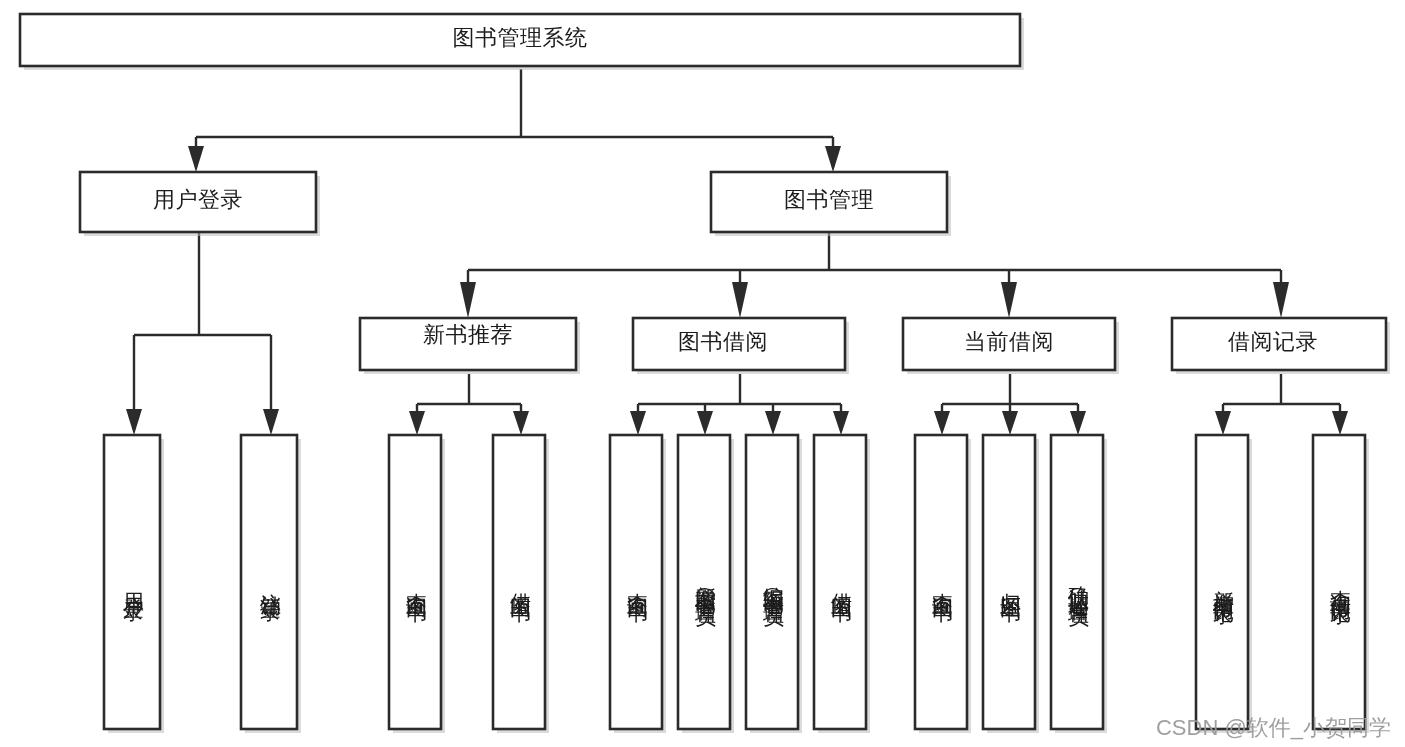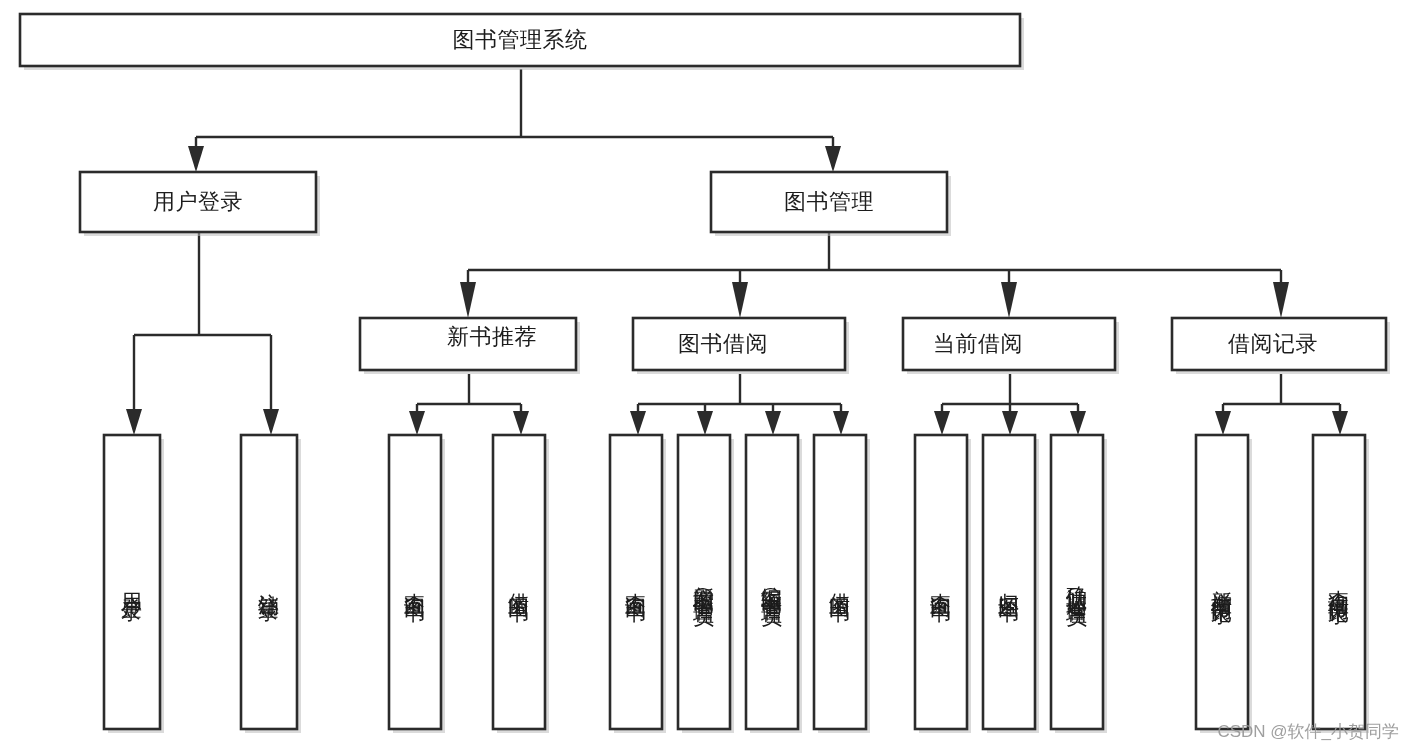--- a/index.html
+++ b/index.html
@@ -44,42 +44,42 @@
   .edge-arrow {
     fill: #2b2b2b;
     stroke: none;
   }
   .node-label {
     position: absolute;
     display: flex;
     align-items: center;
     justify-content: center;
     color: #1c1c1c;
-    font-family: Liberation Sans, sans-serif;
+    font-family: Liberation Mono, monospace;
     pointer-events: none;
     box-sizing: border-box;
   }
   .node-label.horizontal {
     font-size: 22px;
     letter-spacing: 0.5px;
     line-height: 1.1;
     white-space: nowrap;
   }
   .node-label.vertical {
     writing-mode: vertical-rl;
     text-orientation: upright;
     font-size: 21px;
     letter-spacing: 3px;
     line-height: 1.0;
   }
   .watermark {
     position: absolute;
-    right: 6px;
+    right: 14px;
     bottom: 4px;
-    font-size: 17px;
+    font-size: 22px;
     color: #9a9a9a;
     font-family: "Liberation Sans", "DejaVu Sans", sans-serif;
     white-space: nowrap;
     opacity: 0.95;
   }
 </style>
 </head>
 <body>
 
 <div id="diagram-root">
@@ -221,23 +221,23 @@
       <rect class="node-shadow" x="1317" y="439" width="52" height="294"></rect>
       <rect class="node-rect" x="1313" y="435" width="52" height="294"></rect>
     </g>
   </svg>
 
   <div class="node-label horizontal" style="left:20px; top:14px; width:1000px; height:52px;">图书管理系统</div>
 
   <div class="node-label horizontal" style="left:80px; top:172px; width:236px; height:60px;">用户登录</div>
   <div class="node-label horizontal" style="left:711px; top:172px; width:236px; height:60px;text-align:right;">图书管理</div>
 
-  <div class="node-label horizontal" style="left:360px; top:318px; width:216px; height:39px;margin-left:24px;">新书推荐</div>
+  <div class="node-label horizontal" style="left:360px; top:318px; width:216px; height:39px;">新书推荐</div>
   <div class="node-label horizontal" style="left:633px; top:318px; width:180px; height:52px;">图书借阅</div>
-  <div class="node-label horizontal" style="left:872px; top:318px; width:212px; height:52px;">当前借阅</div>
+  <div class="node-label horizontal" style="left:903px; top:318px; width:212px; height:52px;">当前借阅</div>
   <div class="node-label horizontal" style="left:1172px; top:318px; width:202px; height:52px;">借阅记录</div>
 
   <div class="node-label vertical" style="left:104px; top:435px; width:56px; height:294px;">用户登录</div>
   <div class="node-label vertical" style="left:241px; top:435px; width:56px; height:294px;">注销登录</div>
 
   <div class="node-label vertical" style="left:389px; top:435px; width:52px; height:294px;">查询图书</div>
   <div class="node-label vertical" style="left:493px; top:435px; width:52px; height:294px;">借阅图书</div>
 
   <div class="node-label vertical" style="left:610px; top:435px; width:52px; height:294px;">查询图书</div>
   <div class="node-label vertical" style="left:678px; top:435px; width:52px; height:294px;">新增图书（管理员）</div>

